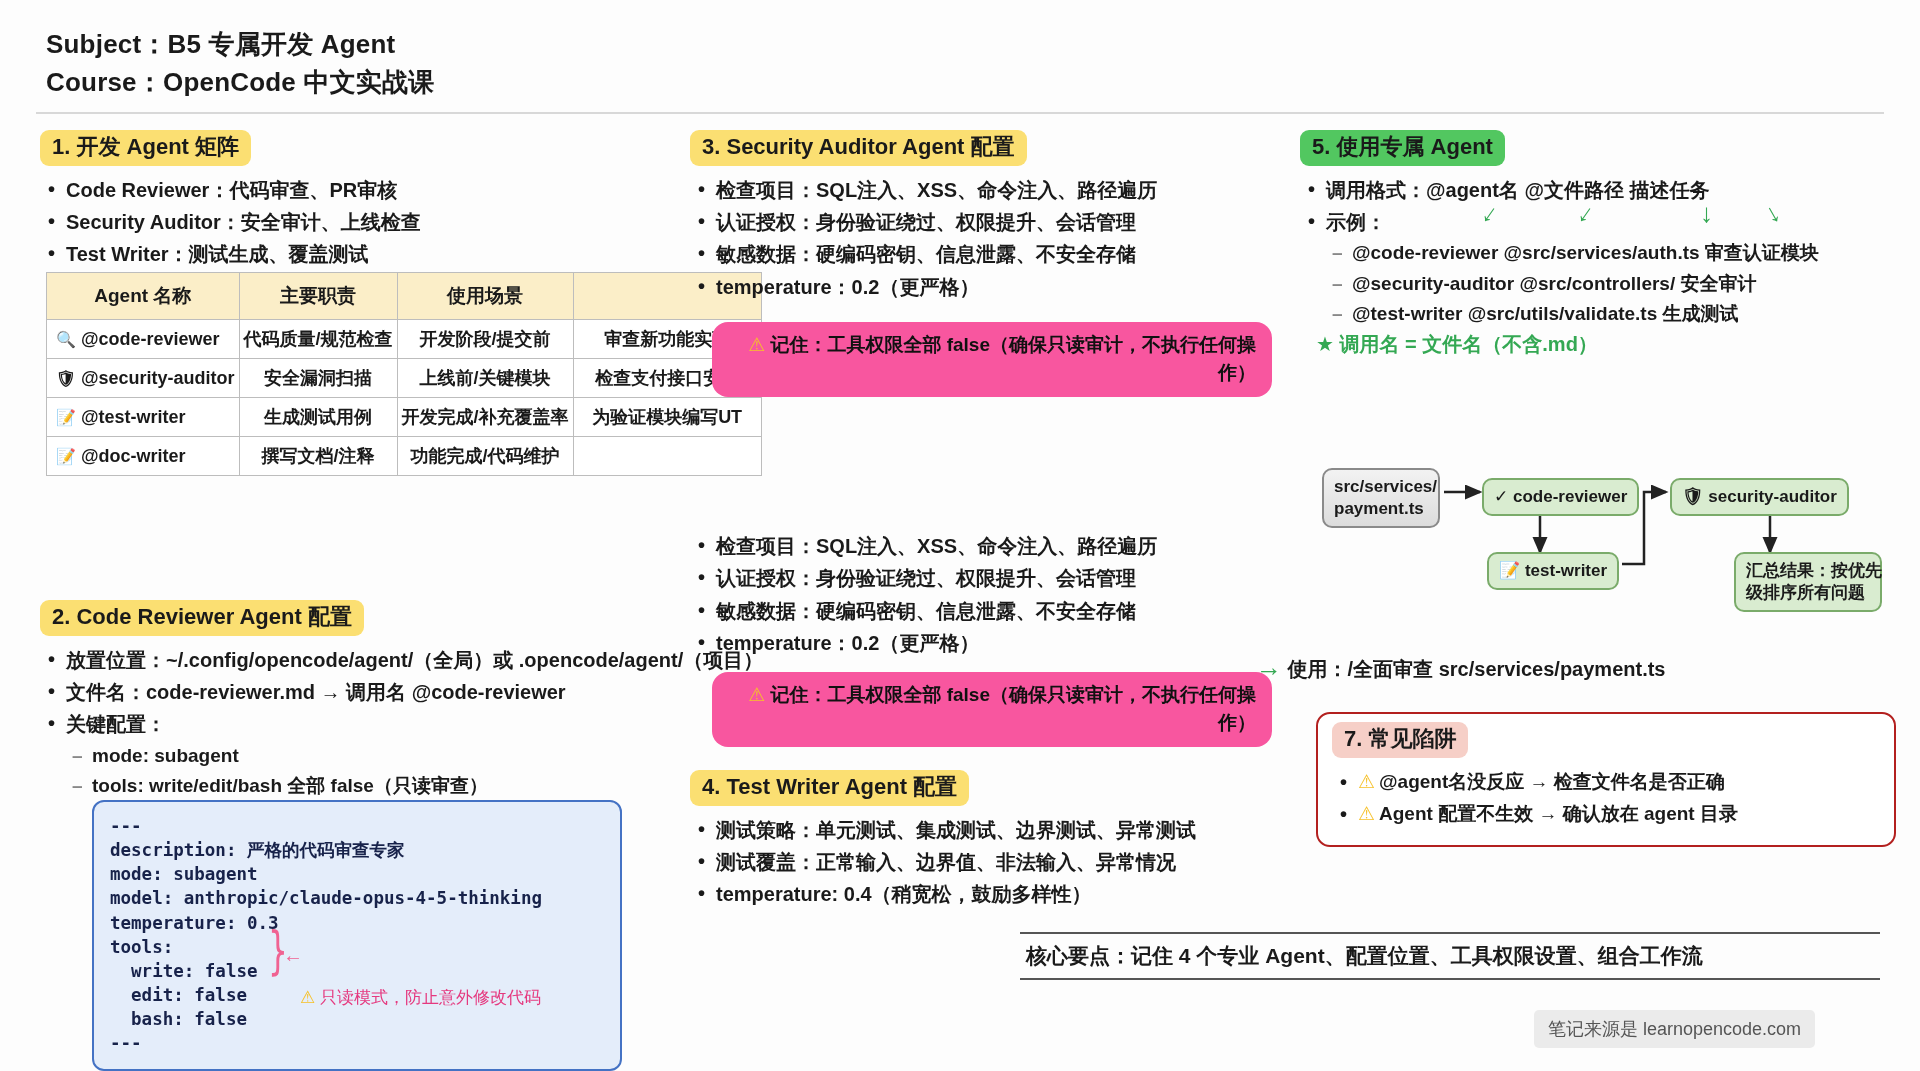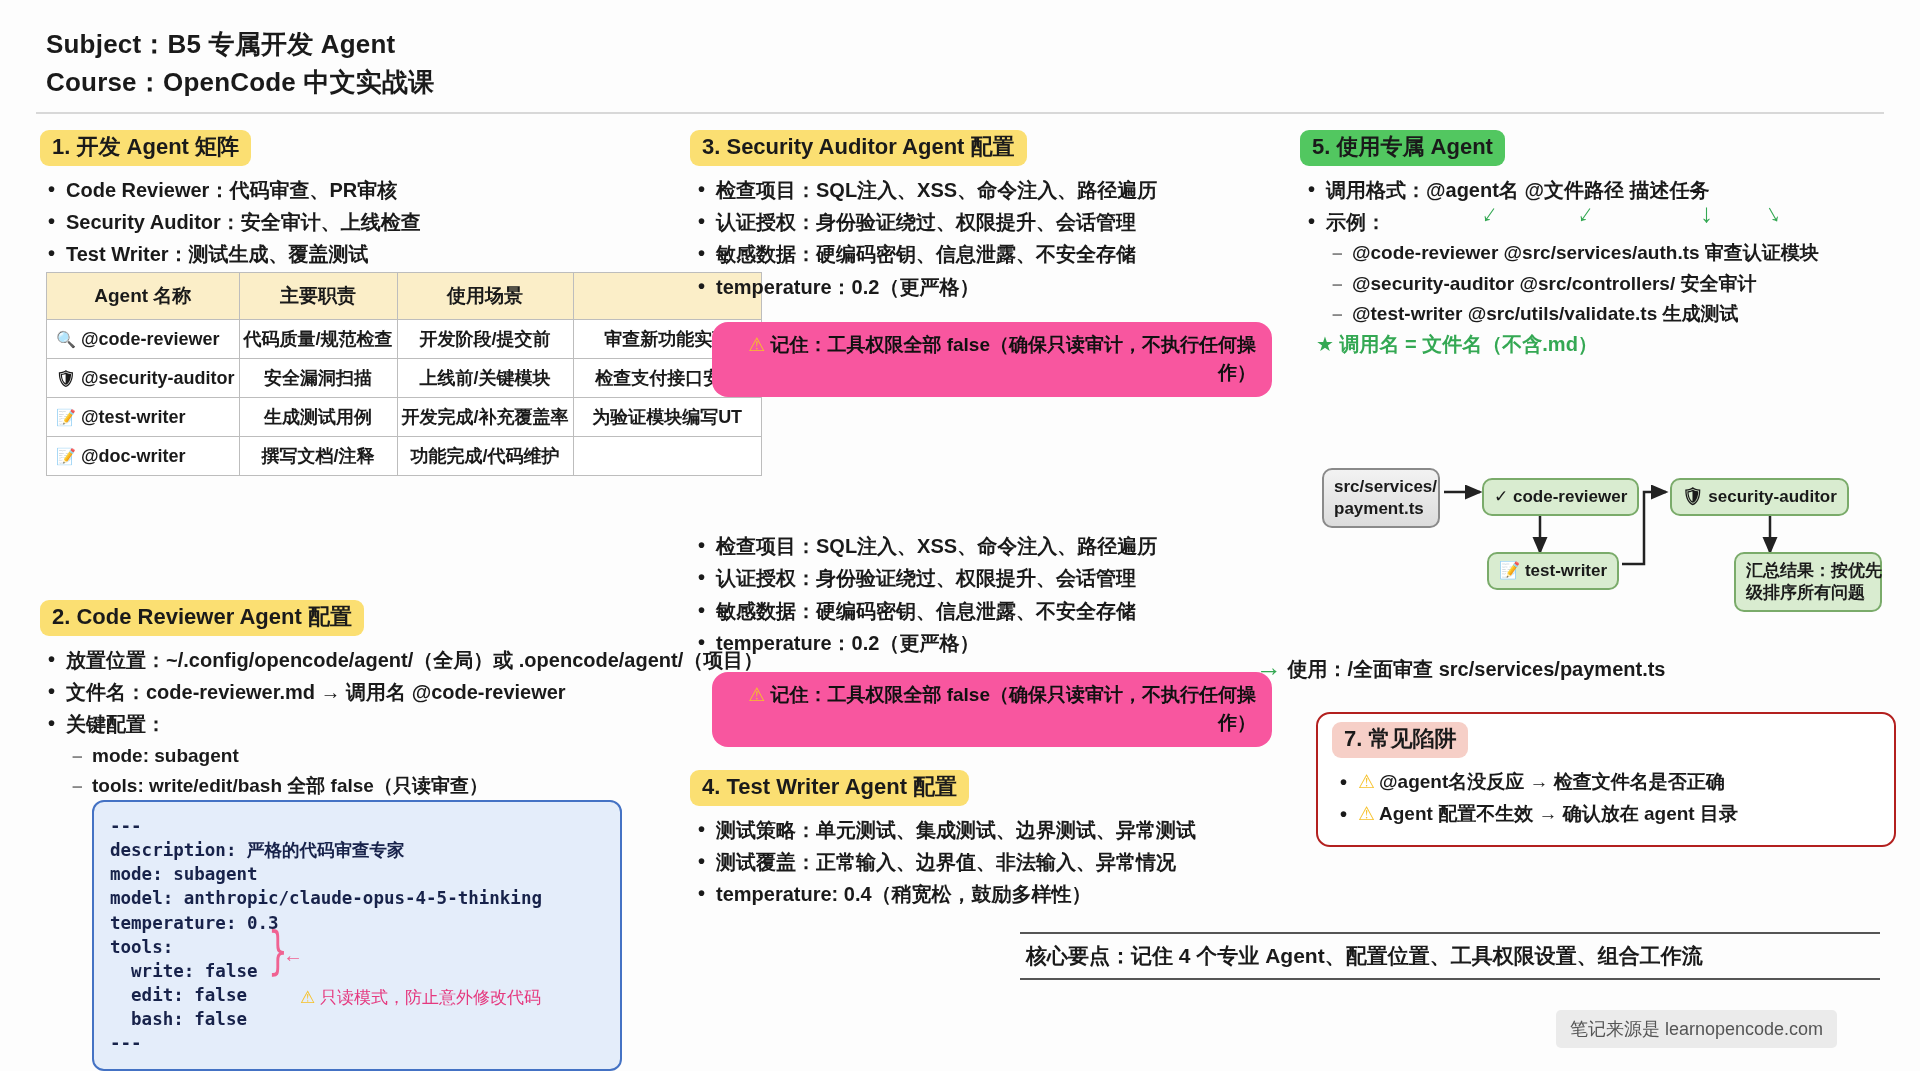--- a/index.html
+++ b/index.html
@@ -132,21 +132,21 @@
 
   
   .keypoint {
     position: absolute; left: 1020px; top: 932px; width: 860px;
     border-top: 2px solid #555; border-bottom: 2px solid #555;
     padding: 8px 4px 8px 6px; font-size: 21px; font-weight: 700; white-space: nowrap;
   }
   .credit {
     position: absolute; left: 1534px; top: 1010px;
     background: #ebebeb; color: #555; border-radius: 5px;
-    padding: 7px 14px; font-size: 18px; white-space: nowrap; margin-left: 22px;
+    padding: 7px 14px; font-size: 18px; white-space: nowrap;
   }
 </style>
 </head>
 <body>
 
 <div class="page">
 
   <div class="hdr">
     <div class="hdr-line">Subject：B5 专属开发 Agent</div>
     <div class="hdr-line">Course：OpenCode 中文实战课</div>

